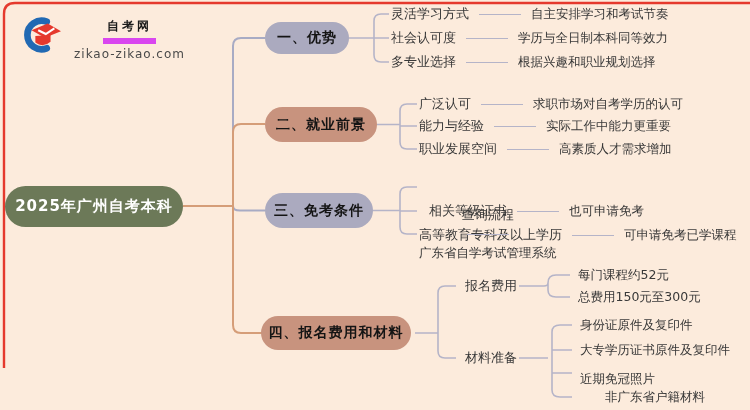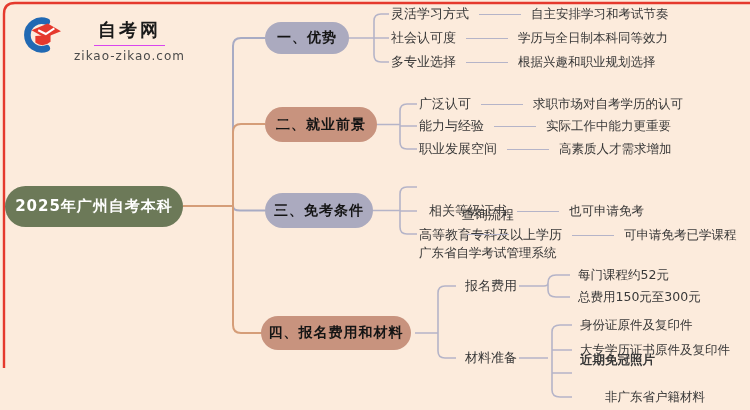--- a/index.html
+++ b/index.html
@@ -7,22 +7,22 @@
     width:750px;height:410px;position:relative;overflow:hidden;
     background:#fcebdc;
     font-family:"DejaVu Sans","Liberation Sans",sans-serif;
   }
   .abs{position:absolute;}
   svg.wires{position:absolute;left:0;top:0;pointer-events:none;}
 
   
   .logo{left:20px;top:16px;display:flex;align-items:flex-start;gap:10px;}
   .logo-text{display:flex;flex-direction:column;align-items:center;}
-  .logo-title{font-size:18px;font-weight:bold;color:#1a1a1a;letter-spacing:3px;
-    padding:2px 4px 3px;border-bottom:1px solid #d946ef;}
+  .logo-title{font-size:12px;font-weight:bold;color:#1a1a1a;letter-spacing:3px;
+    padding:2px 4px 3px;border-bottom:6px solid #d946ef;}
   .logo-domain{font-size:12px;color:#4a4a4a;letter-spacing:1px;margin-top:3px;}
 
   
   .pill{display:flex;align-items:center;justify-content:center;
     font-weight:bold;color:#141414;white-space:nowrap;}
   .root{
     left:5px;top:186px;width:178px;height:41px;border-radius:21px;
     background:#6c7958;color:#ffffff;font-size:15px;letter-spacing:1px;
   }
   .branch{font-size:14px;letter-spacing:1px;}
@@ -134,14 +134,14 @@
   <span class="leaf">广东省自学考试管理系统</span>
 </div>
 
 <div class="abs solo sub" style="left:465px;top:286px;">报名费用</div>
 <div class="abs solo sub" style="left:465px;top:358px;">材料准备</div>
 
 <div class="abs solo leaf" style="left:578px;top:275px;">每门课程约52元</div>
 <div class="abs solo leaf" style="left:578px;top:297px;">总费用150元至300元</div>
 <div class="abs solo leaf" style="left:580px;top:325px;">身份证原件及复印件</div>
 <div class="abs solo leaf" style="left:580px;top:350px;">大专学历证书原件及复印件</div>
-<div class="abs solo leaf" style="left:580px;top:360px;font-weight:bold;">近期免冠照片</div>
+<div class="abs solo leaf" style="left:580px;top:379px;">近期免冠照片</div>
 <div class="abs solo leaf" style="left:605px;top:397px;">非广东省户籍材料</div>
 
 </body></html>

